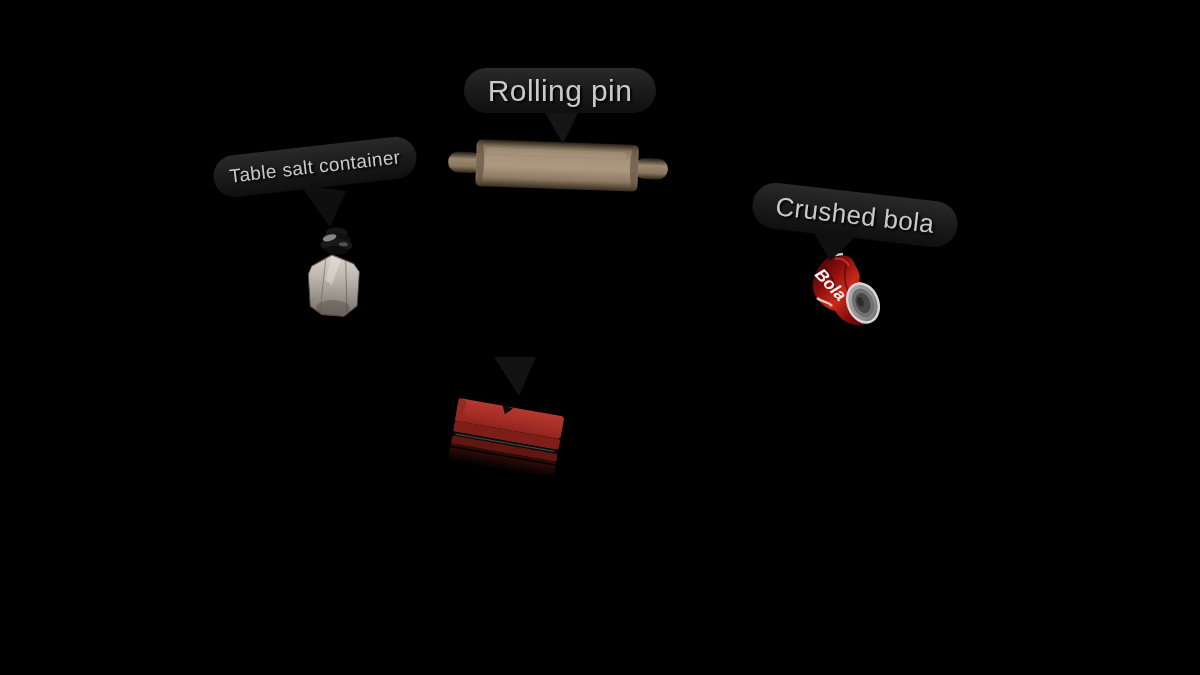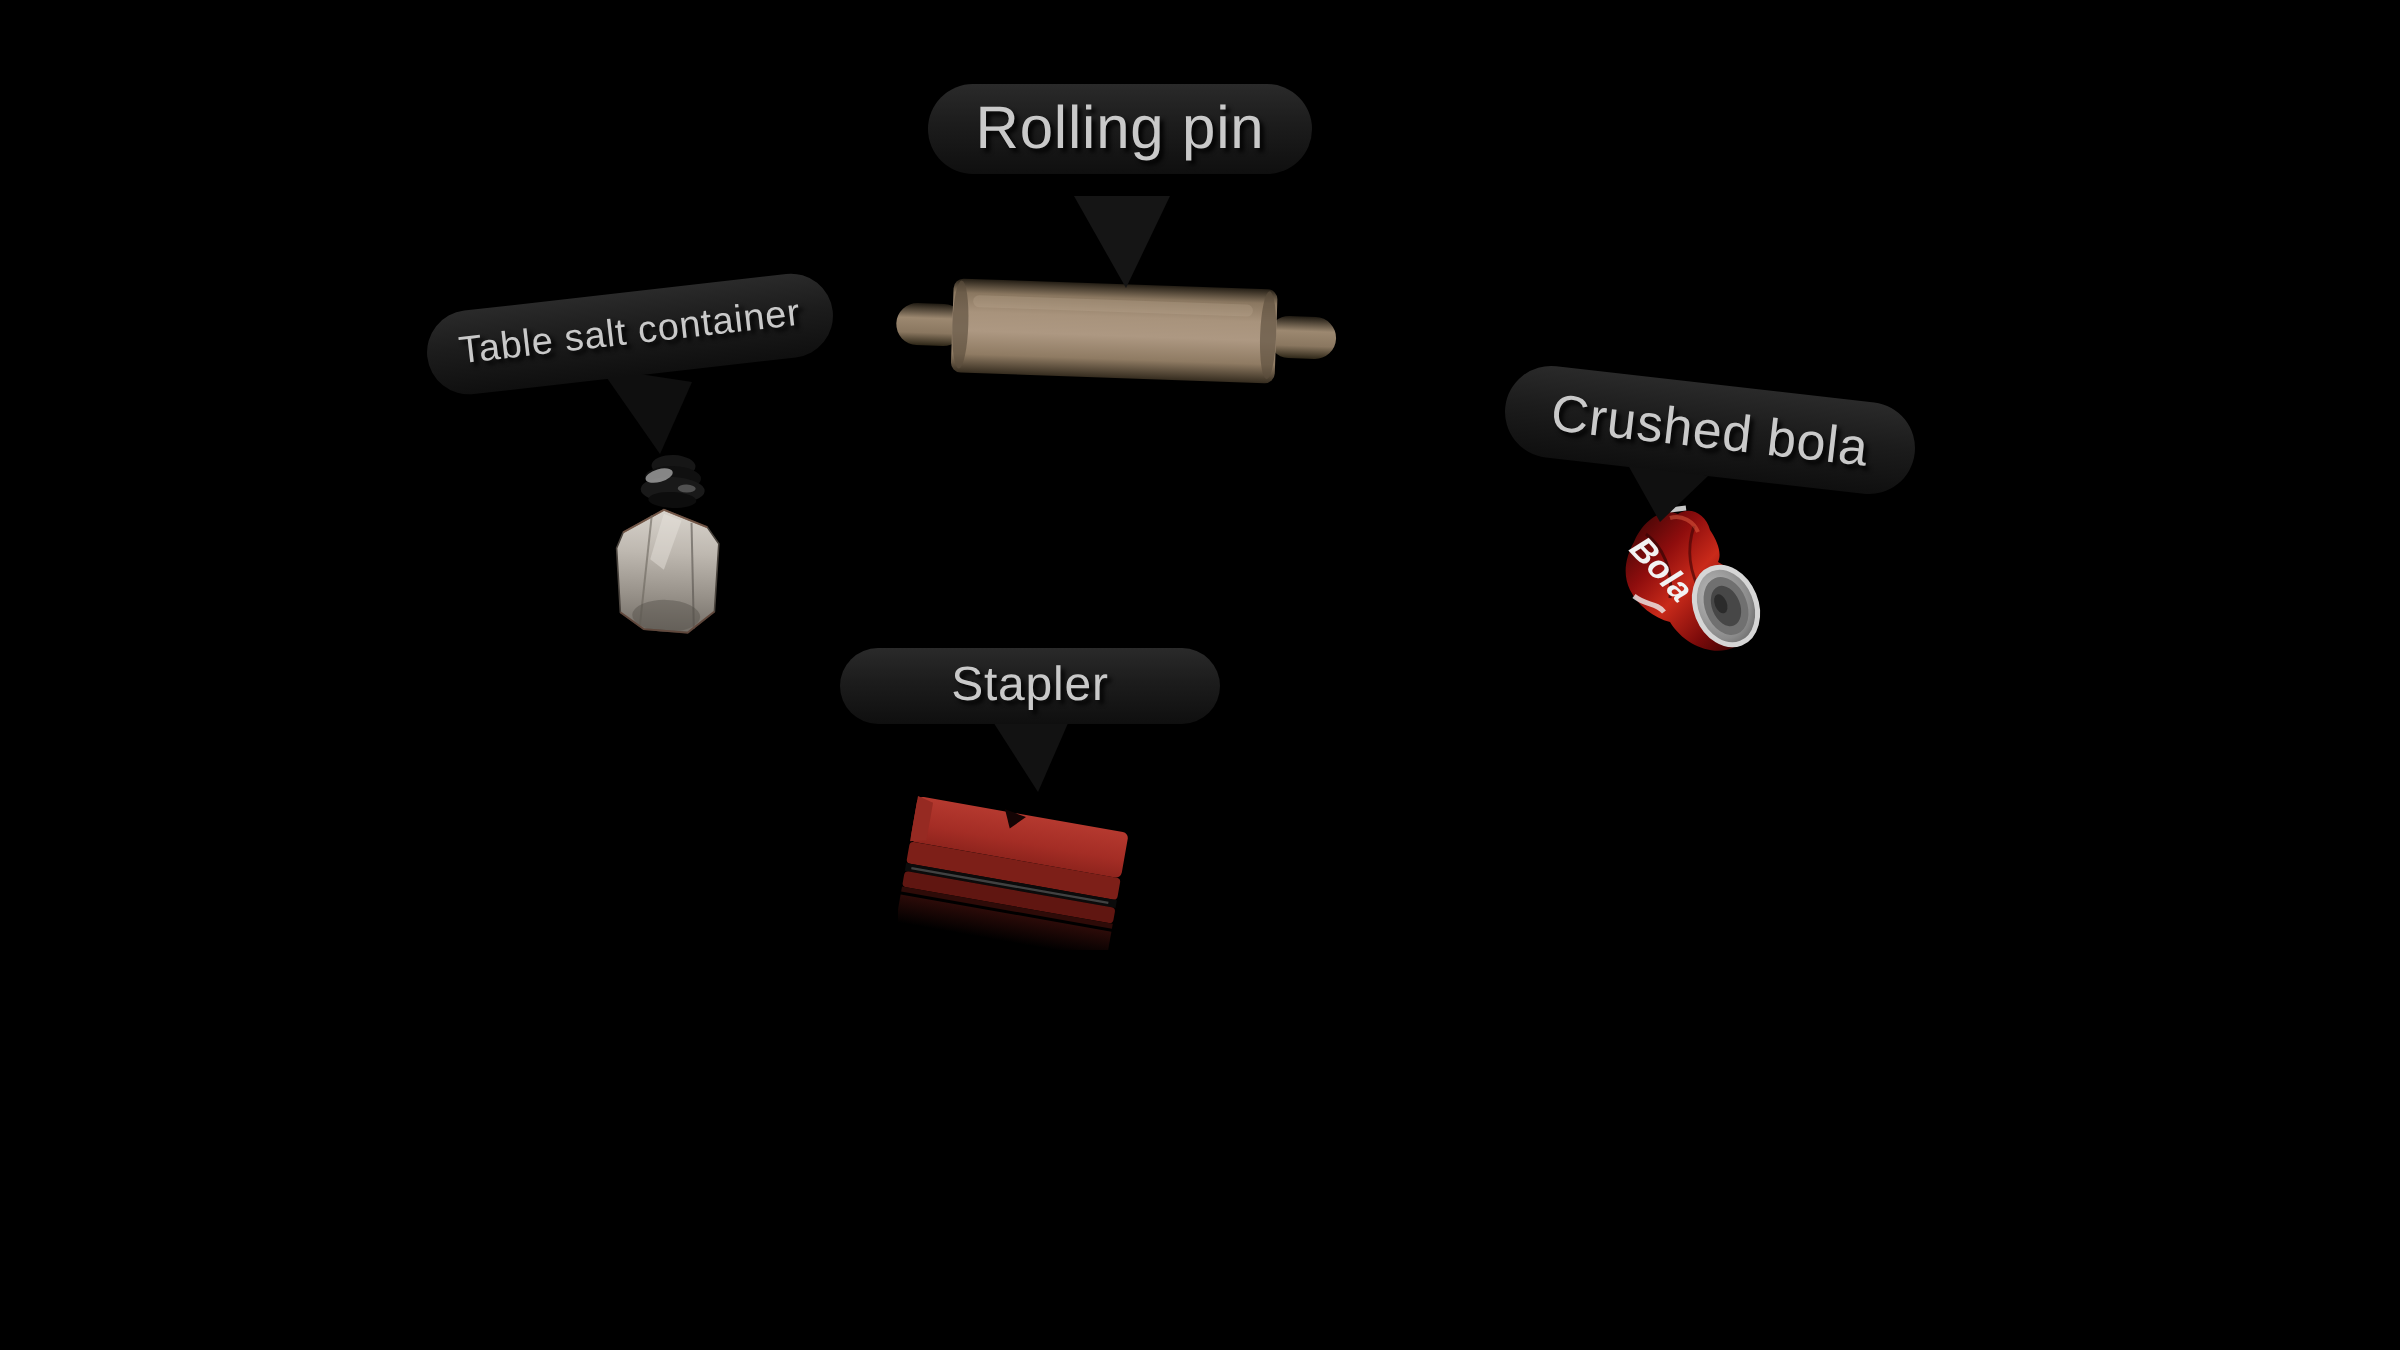--- a/index.html
+++ b/index.html
@@ -29,21 +29,21 @@
     white-space: nowrap;
   }
   .tail {
     position: absolute;
     z-index: 2;
   }
   .obj {
     position: absolute;
     z-index: 1;
   }
-  #bubble-rolling-pin   { left: 464px; top: 42px;  width: 192px; height: 45px; font-size: 30px; }
+  #bubble-rolling-pin   { left: 464px; top: 68px;  width: 192px; height: 45px; font-size: 30px; }
   #tail-rolling-pin     { left: 532px; top: 96px; }
   #bubble-table-salt    { left: 213px; top: 146px; width: 204px; height: 42px; font-size: 19px;
                           transform: rotate(-6.5deg); }
   #tail-table-salt      { left: 296px; top: 181px; }
   #bubble-crushed-bola  { left: 752px; top: 192px; width: 206px; height: 46px; font-size: 26px;
                           transform: rotate(6.5deg); }
   #tail-crushed-bola    { left: 804px; top: 229px; }
   #bubble-stapler       { left: 420px; top: 324px; width: 190px; height: 38px; font-size: 24px; }
   #tail-stapler         { left: 490px; top: 357px; }
 
@@ -71,23 +71,20 @@
     <path d="M4,3 L50,10 L34,46 Z" fill="#0f0f0f"></path>
   </svg>
 
   <div class="bubble" id="bubble-crushed-bola">
     <span>Crushed bola</span>
   </div>
   <svg class="tail" id="tail-crushed-bola" width="52" height="34" viewBox="0 0 52 34">
     <path d="M8,0 L50,9 L26,32 Z" fill="#101010"></path>
   </svg>
 
-  <div class="bubble" id="bubble-stapler">
-    <span>Stapler</span>
-  </div>
   <svg class="tail" id="tail-stapler" width="54" height="42" viewBox="0 0 54 42">
     <path d="M4,0 L46,0 L29,39 Z" fill="#121212"></path>
   </svg>
 
   <svg class="obj" id="obj-rolling-pin" width="224" height="64" viewBox="0 0 224 64">
     <defs>
       <linearGradient id="wood" x1="0" y1="0" x2="0" y2="1">
         <stop offset="0" stop-color="#241e15"></stop>
         <stop offset="0.15" stop-color="#8a7760"></stop>
         <stop offset="0.35" stop-color="#a8937c"></stop>

